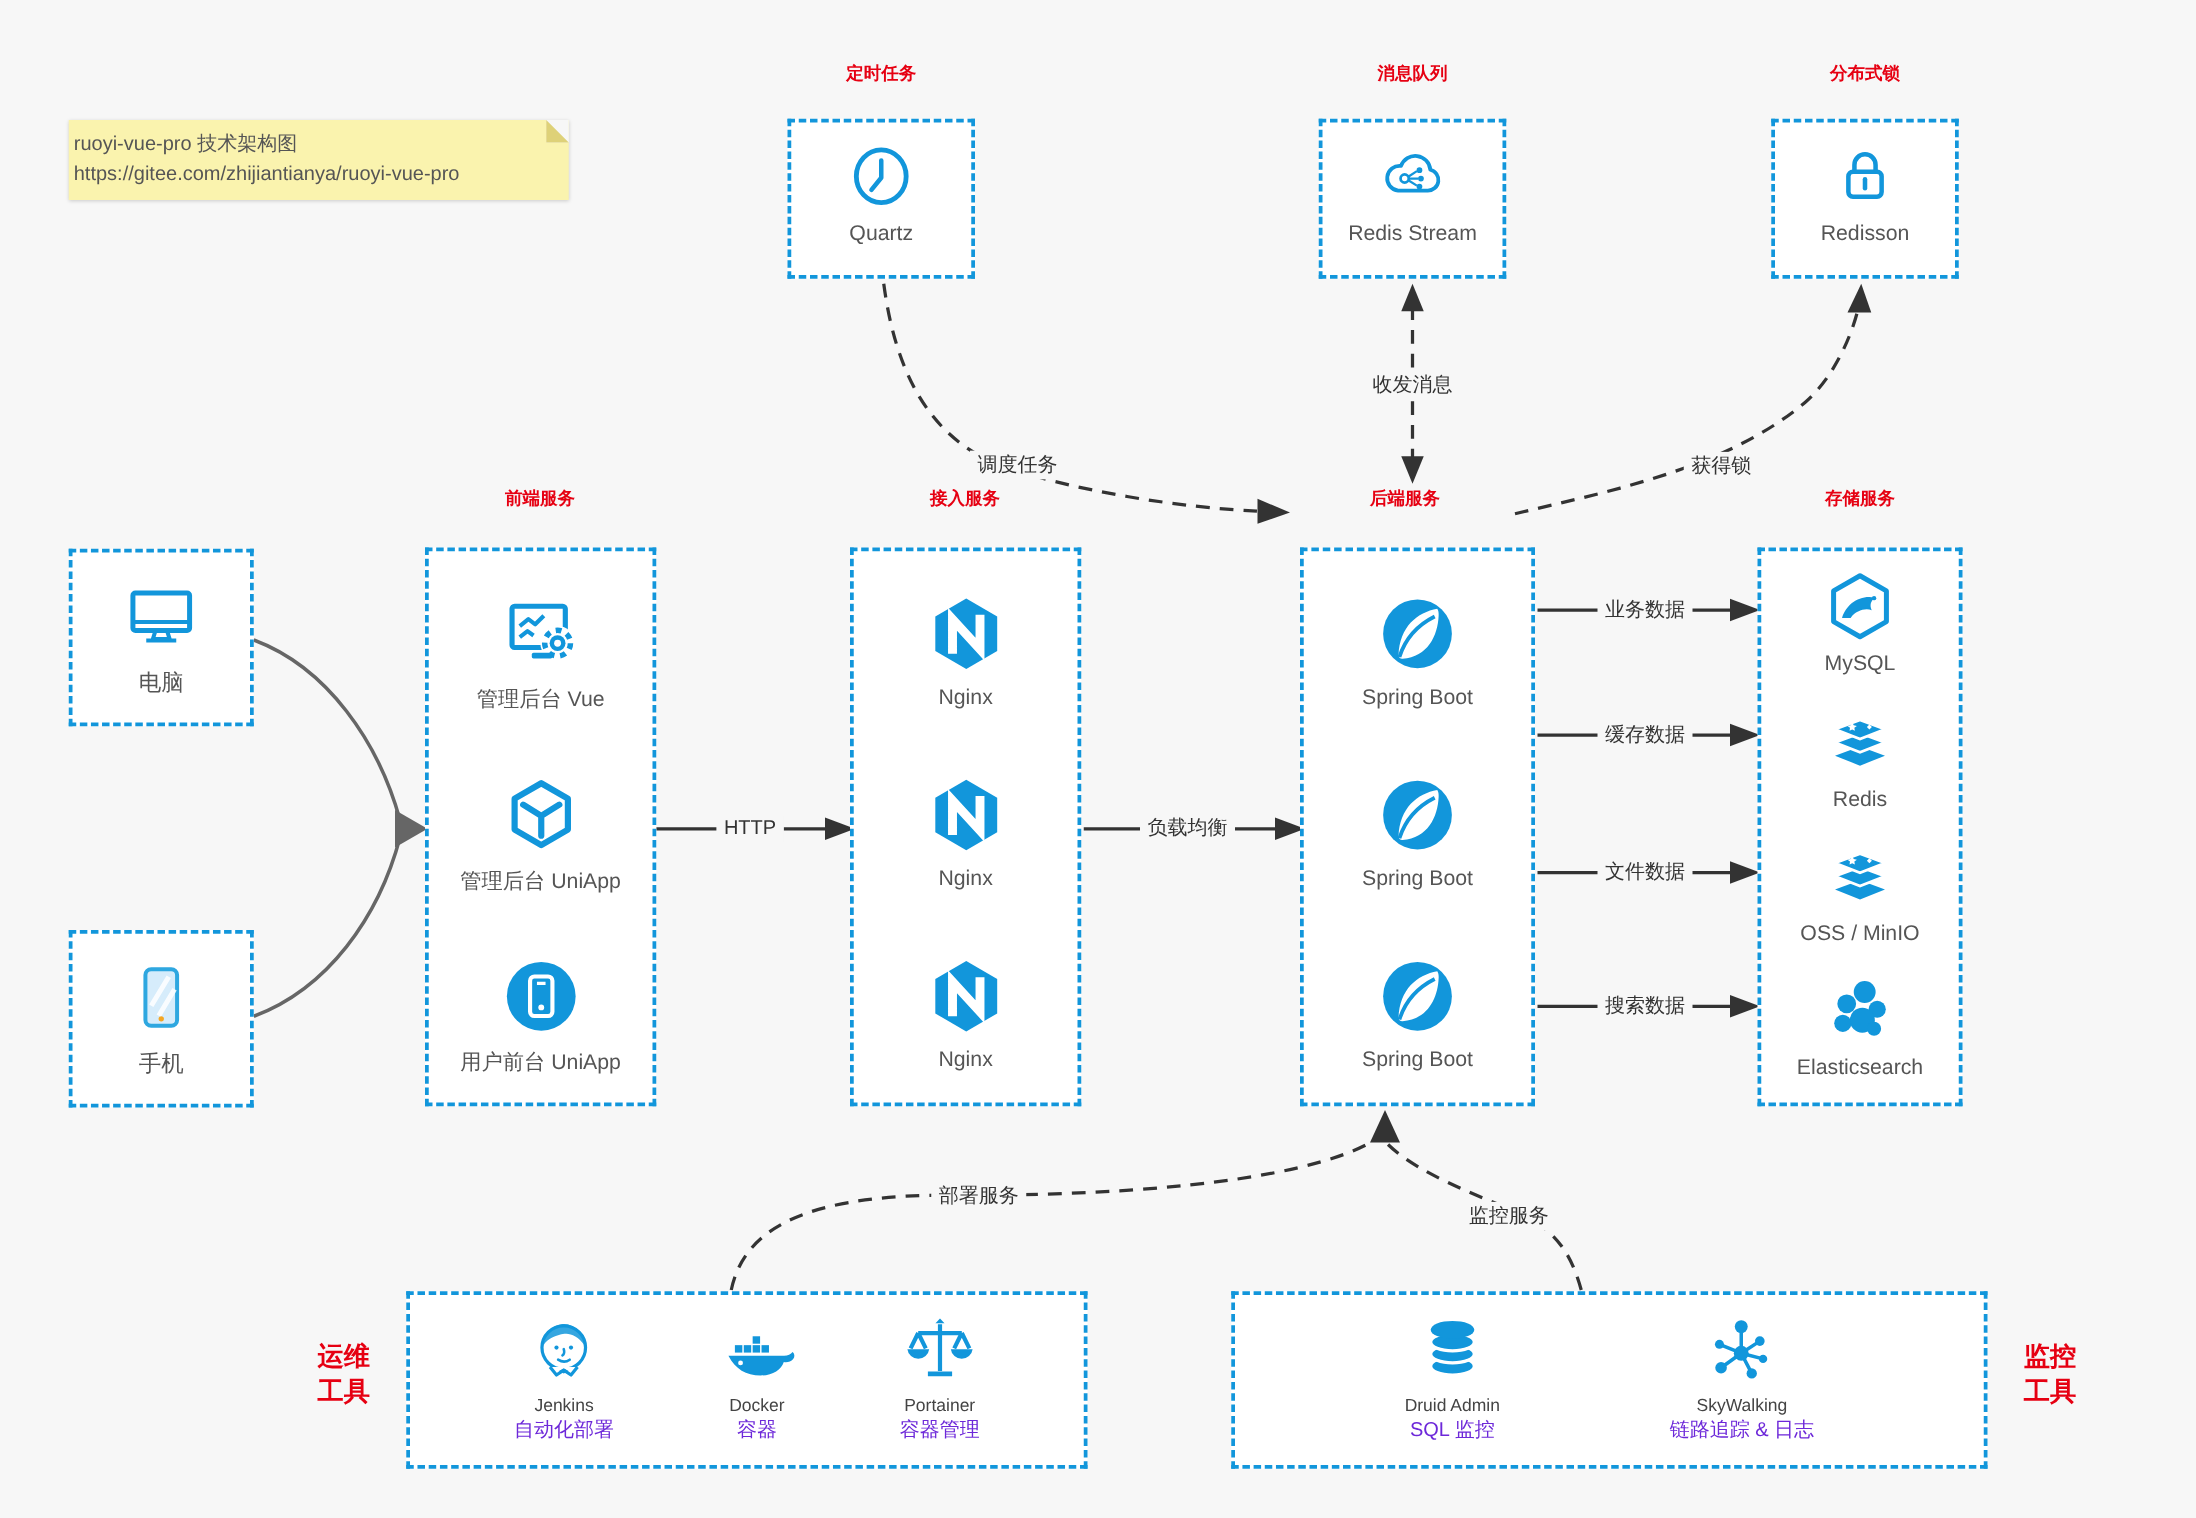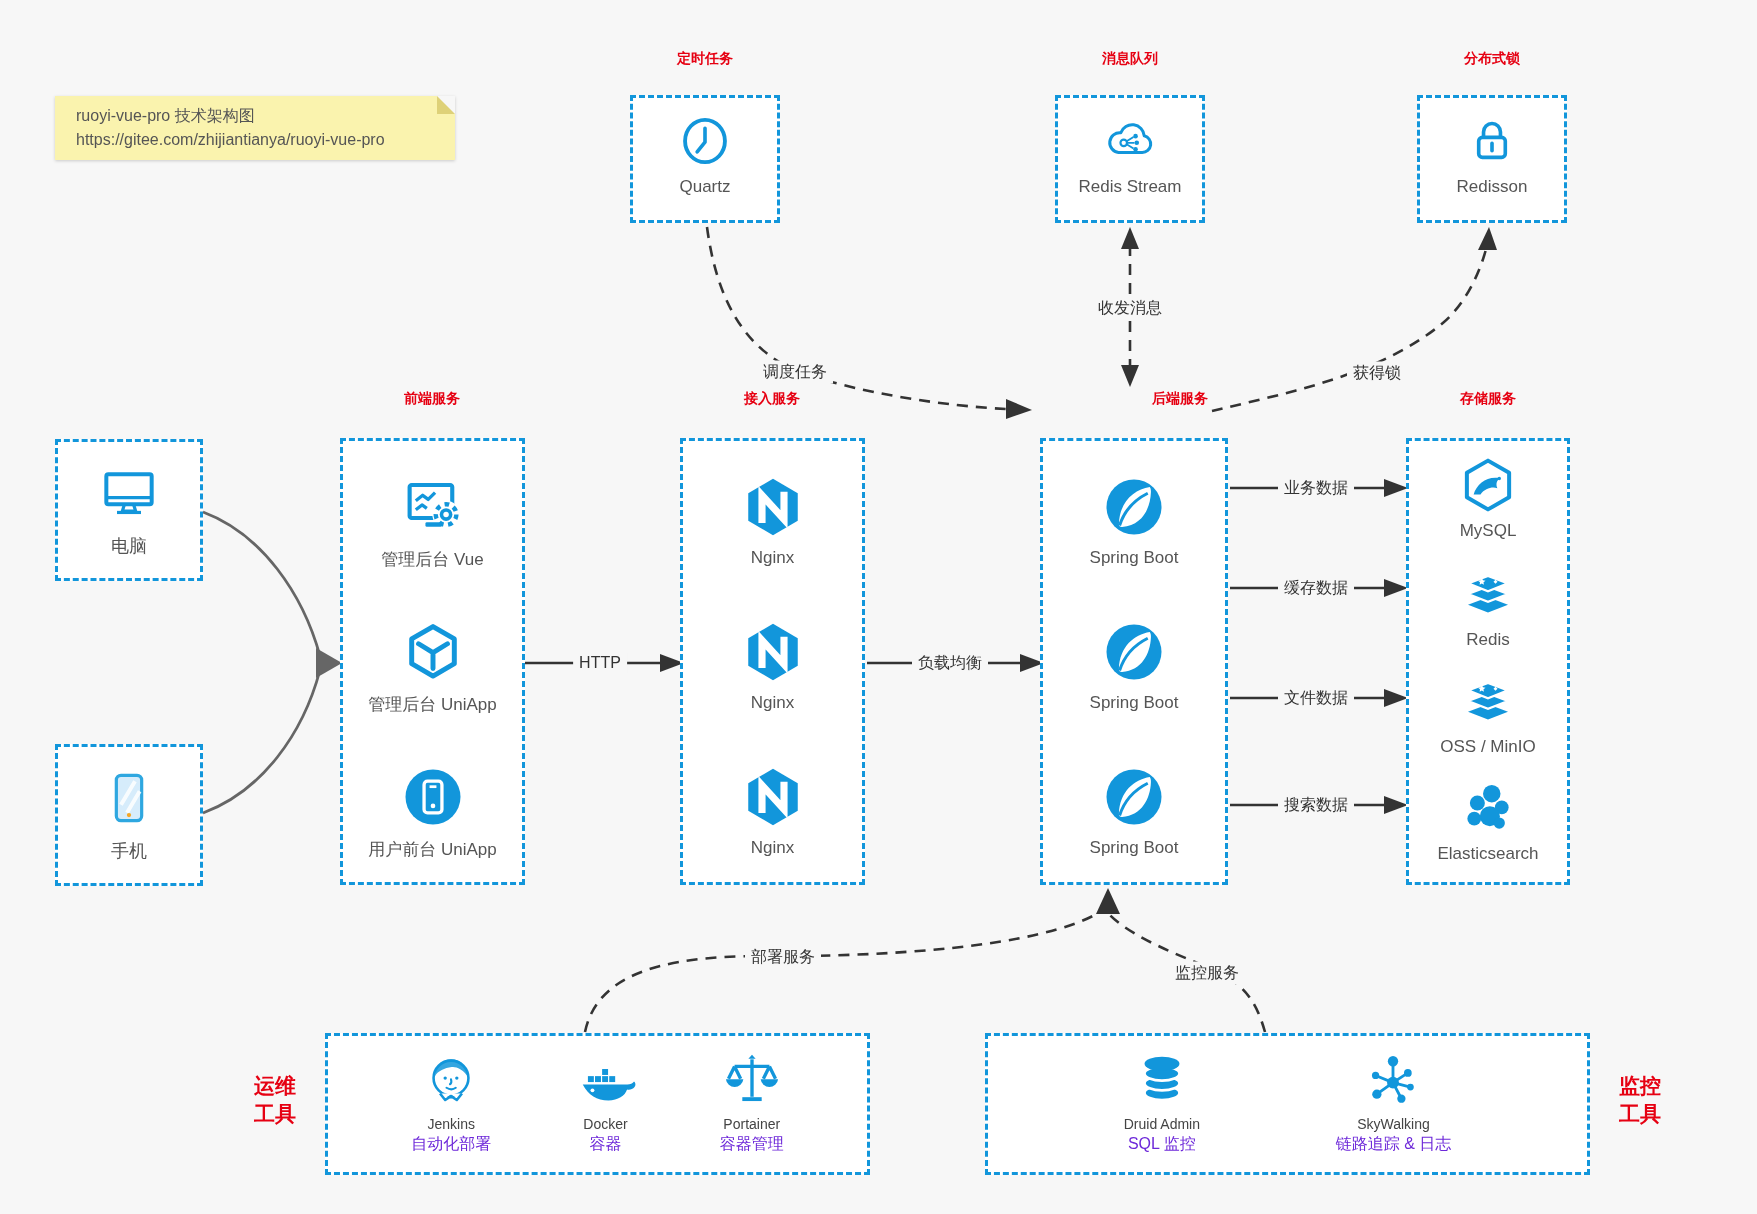--- a/index.html
+++ b/index.html
@@ -18,21 +18,21 @@
   .edge-label{position:absolute;transform:translate(-50%,-50%);background:#f7f7f7;padding:1px 6px;
          font-size:16px;color:#333;white-space:nowrap;z-index:3;}
   .side-label{position:absolute;color:#e60012;font-weight:bold;font-size:21px;line-height:28px;
          text-align:center;z-index:2;}
   .bitem{display:flex;flex-direction:column;align-items:center;}
   .bitem .ic{height:68px;display:flex;align-items:center;justify-content:center;}
   .bitem .bname{font-size:14px;color:#444;margin-top:2px;white-space:nowrap;}
   .bitem .bsub{font-size:16px;color:#6d28d9;margin-top:2px;white-space:nowrap;}
   .brow{position:absolute;left:0;right:0;top:10px;display:flex;justify-content:space-evenly;}
   .note{position:absolute;left:55px;top:96px;width:400px;height:64px;background:#faf3ae;z-index:2;
-        box-shadow:0 1px 3px rgba(0,0,0,.18);padding:8px 21px;box-sizing:border-box;}
+        box-shadow:0 1px 3px rgba(0,0,0,.18);padding:8px 4px;box-sizing:border-box;}
   .note-line{font-size:16px;line-height:24px;color:#555;white-space:nowrap;}
   .note-fold{position:absolute;top:0;right:0;width:0;height:0;
         border-top:18px solid #f7f7f7;border-left:18px solid #ded178;}
   .i58{width:58px;height:58px}.i66{width:66px;height:66px}
   .i60{width:60px;height:60px}.i62{width:62px;height:62px}.i64{width:64px;height:64px}
 </style>
 </head>
 <body>
 
 <div id="stage">
@@ -348,21 +348,21 @@
   <div class="item" style="top:320px">
     <div class="ic">
           <svg class="i66" viewBox="0 0 48 48">
             <use href="#i-nginx"></use>
           </svg>
         </div>
     <div class="lb">Nginx</div>
   </div>
 </div>
 
-<div class="col-title" style="left:1180px;top:390px">后端服务</div>
+<div class="col-title" style="left:1124px;top:390px">后端服务</div>
 <div class="box" style="left:1040px;top:438px;width:188px;height:447px">
   <div class="item" style="top:30px">
     <div class="ic">
           <svg class="i66" viewBox="0 0 48 48">
             <use href="#i-spring"></use>
           </svg>
         </div>
     <div class="lb">Spring Boot</div>
   </div>
   <div class="item" style="top:175px">
@@ -481,19 +481,19 @@
   <div>监控</div>
   <div>工具</div>
 </div>
 
 <div class="edge-label" style="left:600px;top:663px">HTTP</div>
 <div class="edge-label" style="left:950px;top:663px">负载均衡</div>
 <div class="edge-label" style="left:1316px;top:488px">业务数据</div>
 <div class="edge-label" style="left:1316px;top:588px">缓存数据</div>
 <div class="edge-label" style="left:1316px;top:698px">文件数据</div>
 <div class="edge-label" style="left:1316px;top:805px">搜索数据</div>
-<div class="edge-label" style="left:795px;top:372px">调度任务</div>
+<div class="edge-label" style="left:814px;top:372px">调度任务</div>
 <div class="edge-label" style="left:1130px;top:308px">收发消息</div>
 <div class="edge-label" style="left:1377px;top:373px">获得锁</div>
 <div class="edge-label" style="left:783px;top:957px">部署服务</div>
 <div class="edge-label" style="left:1207px;top:973px">监控服务</div>
 
 </div>
 
 </body></html>

